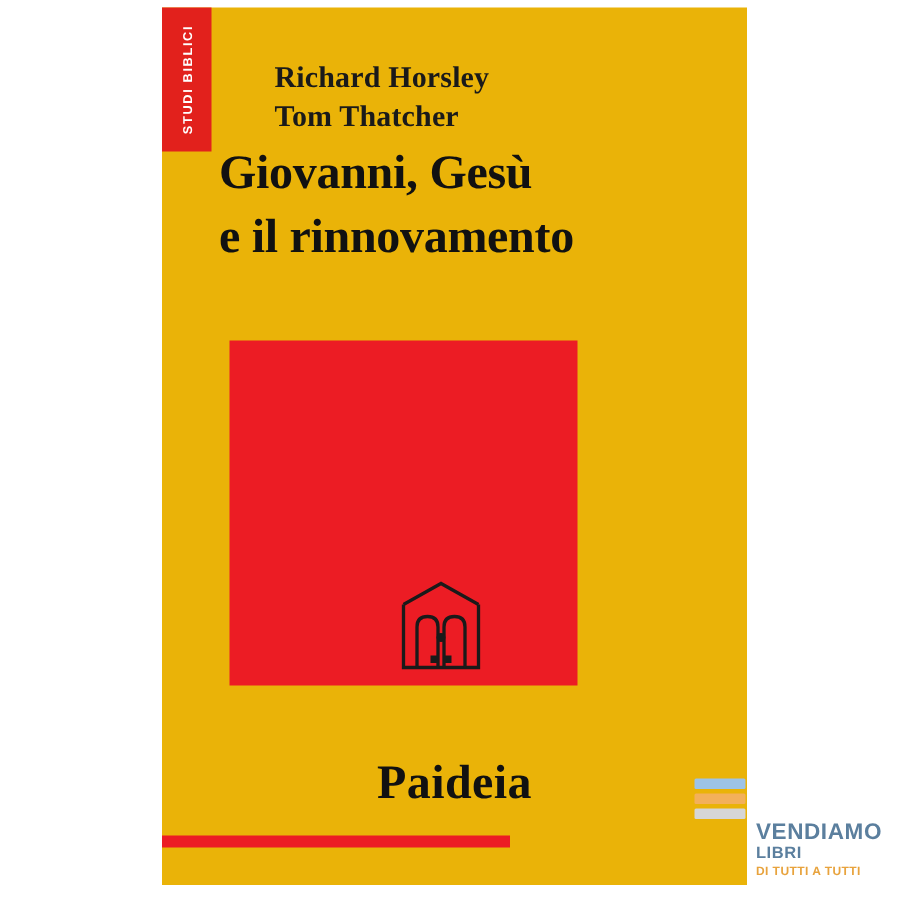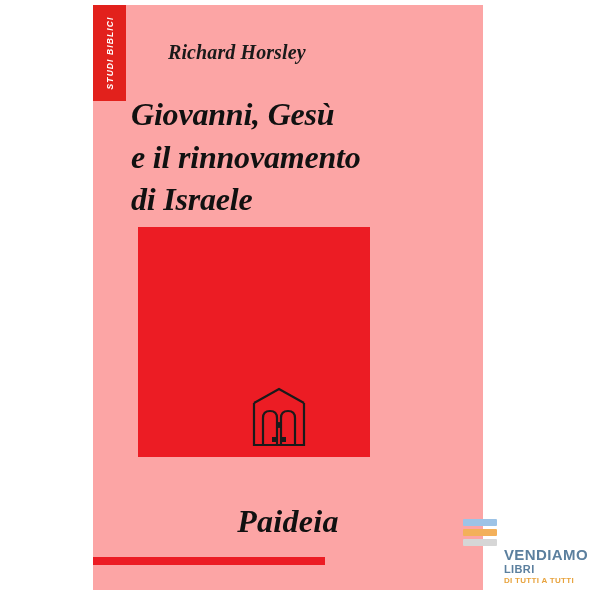--- a/index.html
+++ b/index.html
@@ -16,26 +16,25 @@
   .page {
     position: relative;
     width: 600px;
     height: 600px;
     background: #ffffff;
   }
 
   
   .cover {
     position: absolute;
-    left: 93px;
+    left: 108px;
     top: 5px;
     width: 390px;
     height: 585px;
-    background: #fca5a5;
-    font-style: italic;
+    background: #eab308;
   }
 
   
   .series-band {
     position: absolute;
     left: 0px;
     top: 0px;
     width: 33px;
     height: 96px;
     background: #e2211c;
@@ -190,26 +189,26 @@
 <div class="page">
 
   <div class="cover">
 
     <div class="series-band">
       <span class="series-band-text">STUDI BIBLICI</span>
     </div>
 
     <div class="authors">
       <div class="author-line">Richard Horsley</div>
+      <div class="author-line">Tom Thatcher</div>
     </div>
 
     <div class="title">
       <div class="title-line">Giovanni, Gesù</div>
       <div class="title-line">e il rinnovamento</div>
-      <div class="title-line">di Israele</div>
     </div>
 
     <div class="red-square">
       <div class="emblem">
         <svg width="58" height="64" viewBox="0 0 58 64" xmlns="http://www.w3.org/2000/svg">
           <g fill="none" stroke="#1a1a1a" stroke-width="2.2">
             <path d="M4 18 L29 4 L54 18"></path>
             <path d="M4 18 L4 60 L54 60 L54 18"></path>
             <path d="M13 60 L13 33 Q13 26 20 26 Q27 26 27 33 L27 60"></path>
             <path d="M31 60 L31 33 Q31 26 38 26 Q45 26 45 33 L45 60"></path>

